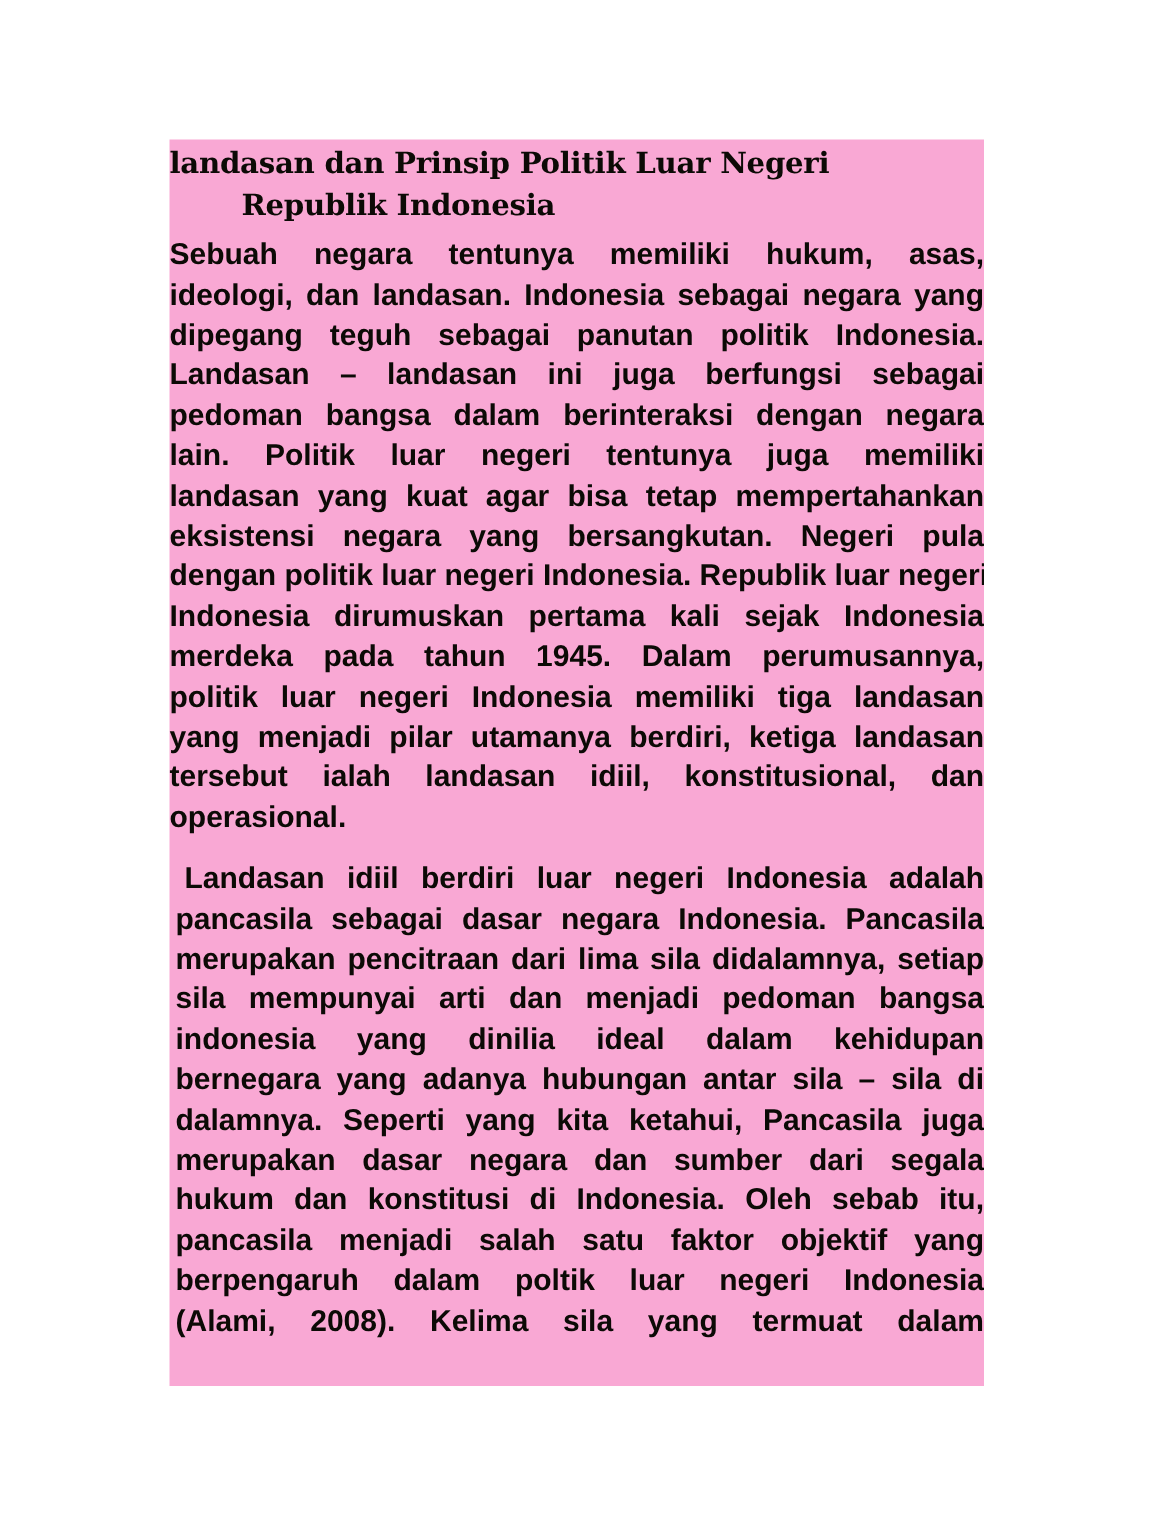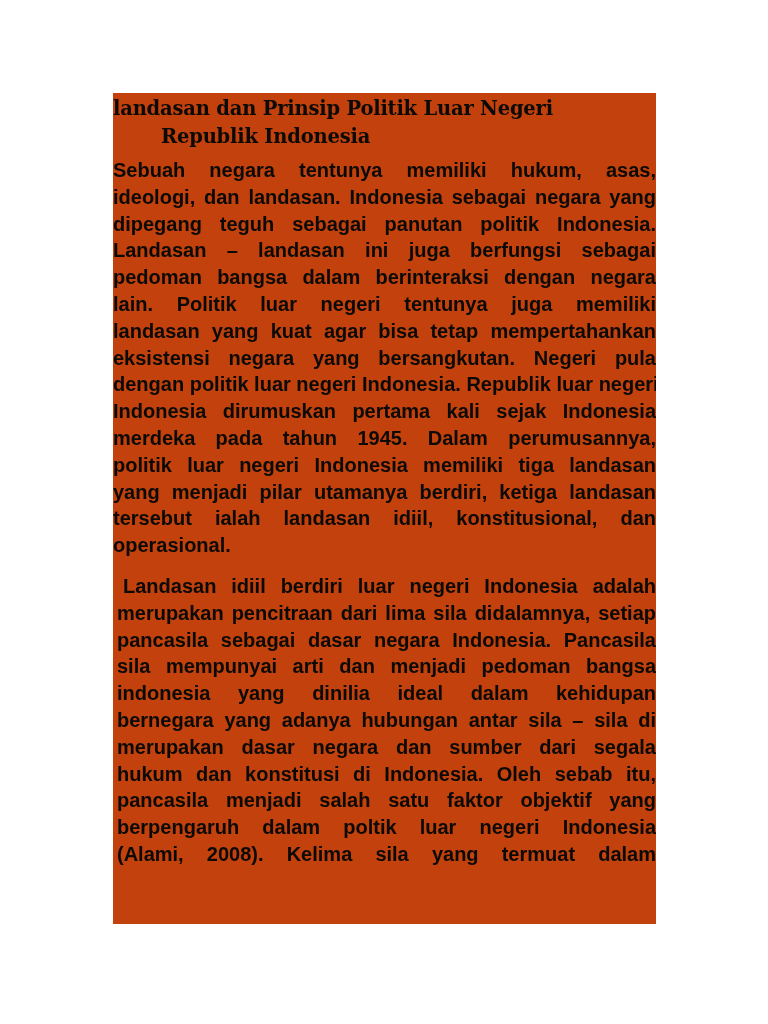--- a/index.html
+++ b/index.html
@@ -1,19 +1,19 @@
 <!DOCTYPE html>
 <html><head>
 <meta charset="utf-8">
 <style>
   html, body { margin:0; padding:0; background:#ffffff; }
   body { width:768px; height:1024px; position:relative; overflow:hidden; }
   .page {
     position:absolute; left:113px; top:93px; width:543px; height:831px;
-    background:#c2410c; overflow:hidden;
+    background:#f9a8d4; overflow:hidden;
   }
   .title {
     font-family:"DejaVu Serif", serif; font-weight:bold; color:#0c0a06;
     font-size:19.5px; line-height:28px; margin:0; padding-top:2px;
     letter-spacing:-0.2px;
   }
   .title .l2 { display:block; padding-left:48px; }
   .para {
     font-family:Liberation Sans, sans-serif; font-weight:bold; color:#0c0a06;
     font-size:20px; line-height:26.8px; text-align:justify; margin:0;
@@ -46,24 +46,25 @@
     <span class="line">Indonesia dirumuskan pertama kali sejak Indonesia</span>
     <span class="line">merdeka pada tahun 1945. Dalam perumusannya,</span>
     <span class="line">politik luar negeri Indonesia memiliki tiga landasan</span>
     <span class="line">yang menjadi pilar utamanya berdiri, ketiga landasan</span>
     <span class="line">tersebut ialah landasan idiil, konstitusional, dan</span>
     <span class="line last">operasional.</span>
   </div>
 
   <div class="para p2">
     <span class="line" style="padding-left:6px;">Landasan idiil berdiri luar negeri Indonesia adalah</span>
+    <span class="line">pancasila sebagai dasar negara Indonesia. Pancasila</span>
     <span class="line">merupakan pencitraan dari lima sila didalamnya, setiap</span>
-    <span class="line">pancasila sebagai dasar negara Indonesia. Pancasila</span>
     <span class="line">sila mempunyai arti dan menjadi pedoman bangsa</span>
     <span class="line">indonesia yang dinilia ideal dalam kehidupan</span>
     <span class="line">bernegara yang adanya hubungan antar sila – sila di</span>
+    <span class="line">dalamnya. Seperti yang kita ketahui, Pancasila juga</span>
     <span class="line">merupakan dasar negara dan sumber dari segala</span>
     <span class="line">hukum dan konstitusi di Indonesia. Oleh sebab itu,</span>
     <span class="line">pancasila menjadi salah satu faktor objektif yang</span>
     <span class="line">berpengaruh dalam poltik luar negeri Indonesia</span>
     <span class="line">(Alami, 2008). Kelima sila yang termuat dalam</span>
   </div>
 </div>
 
 </body></html>

